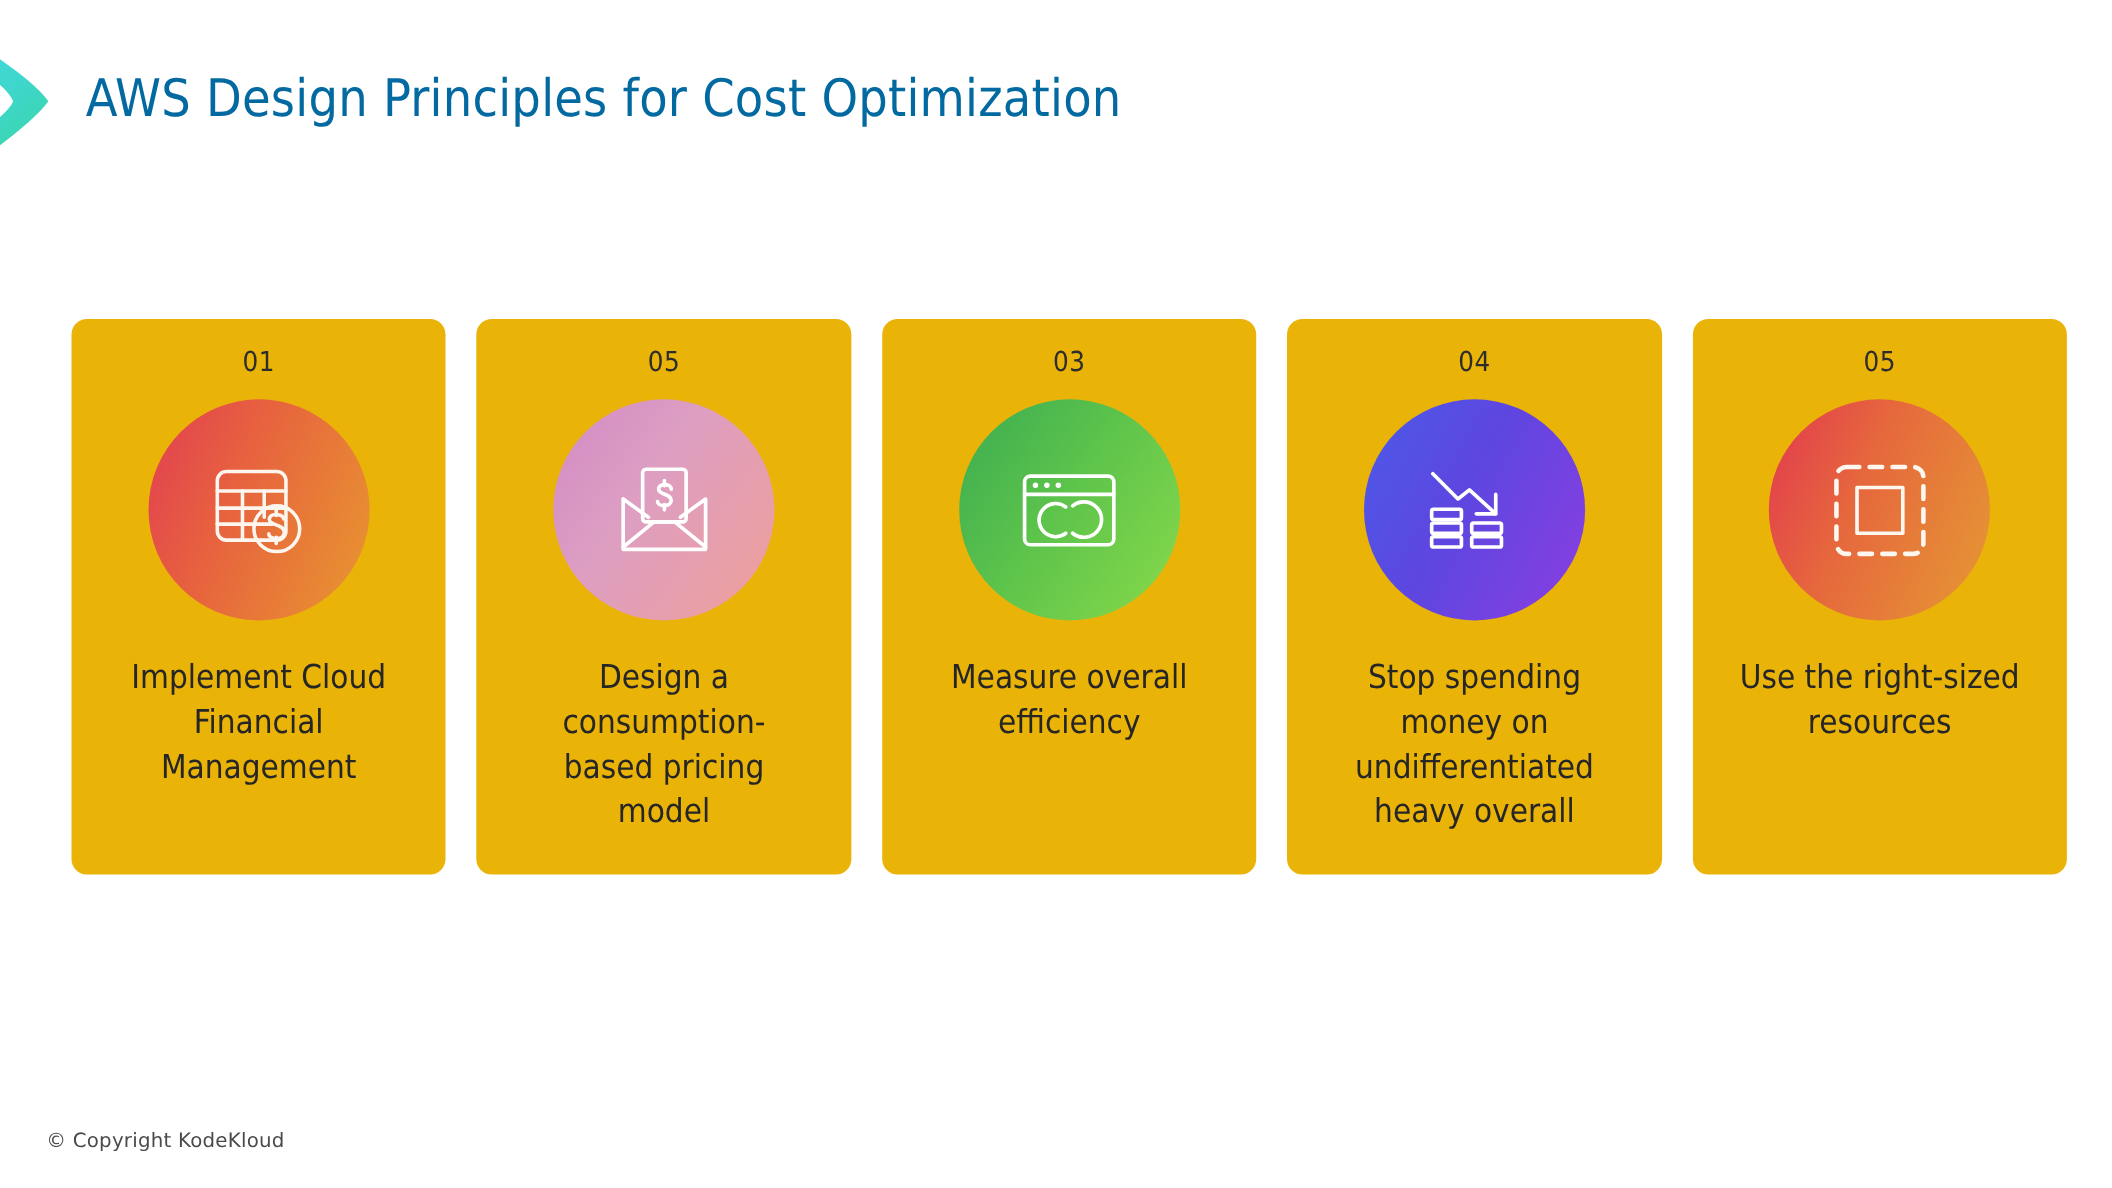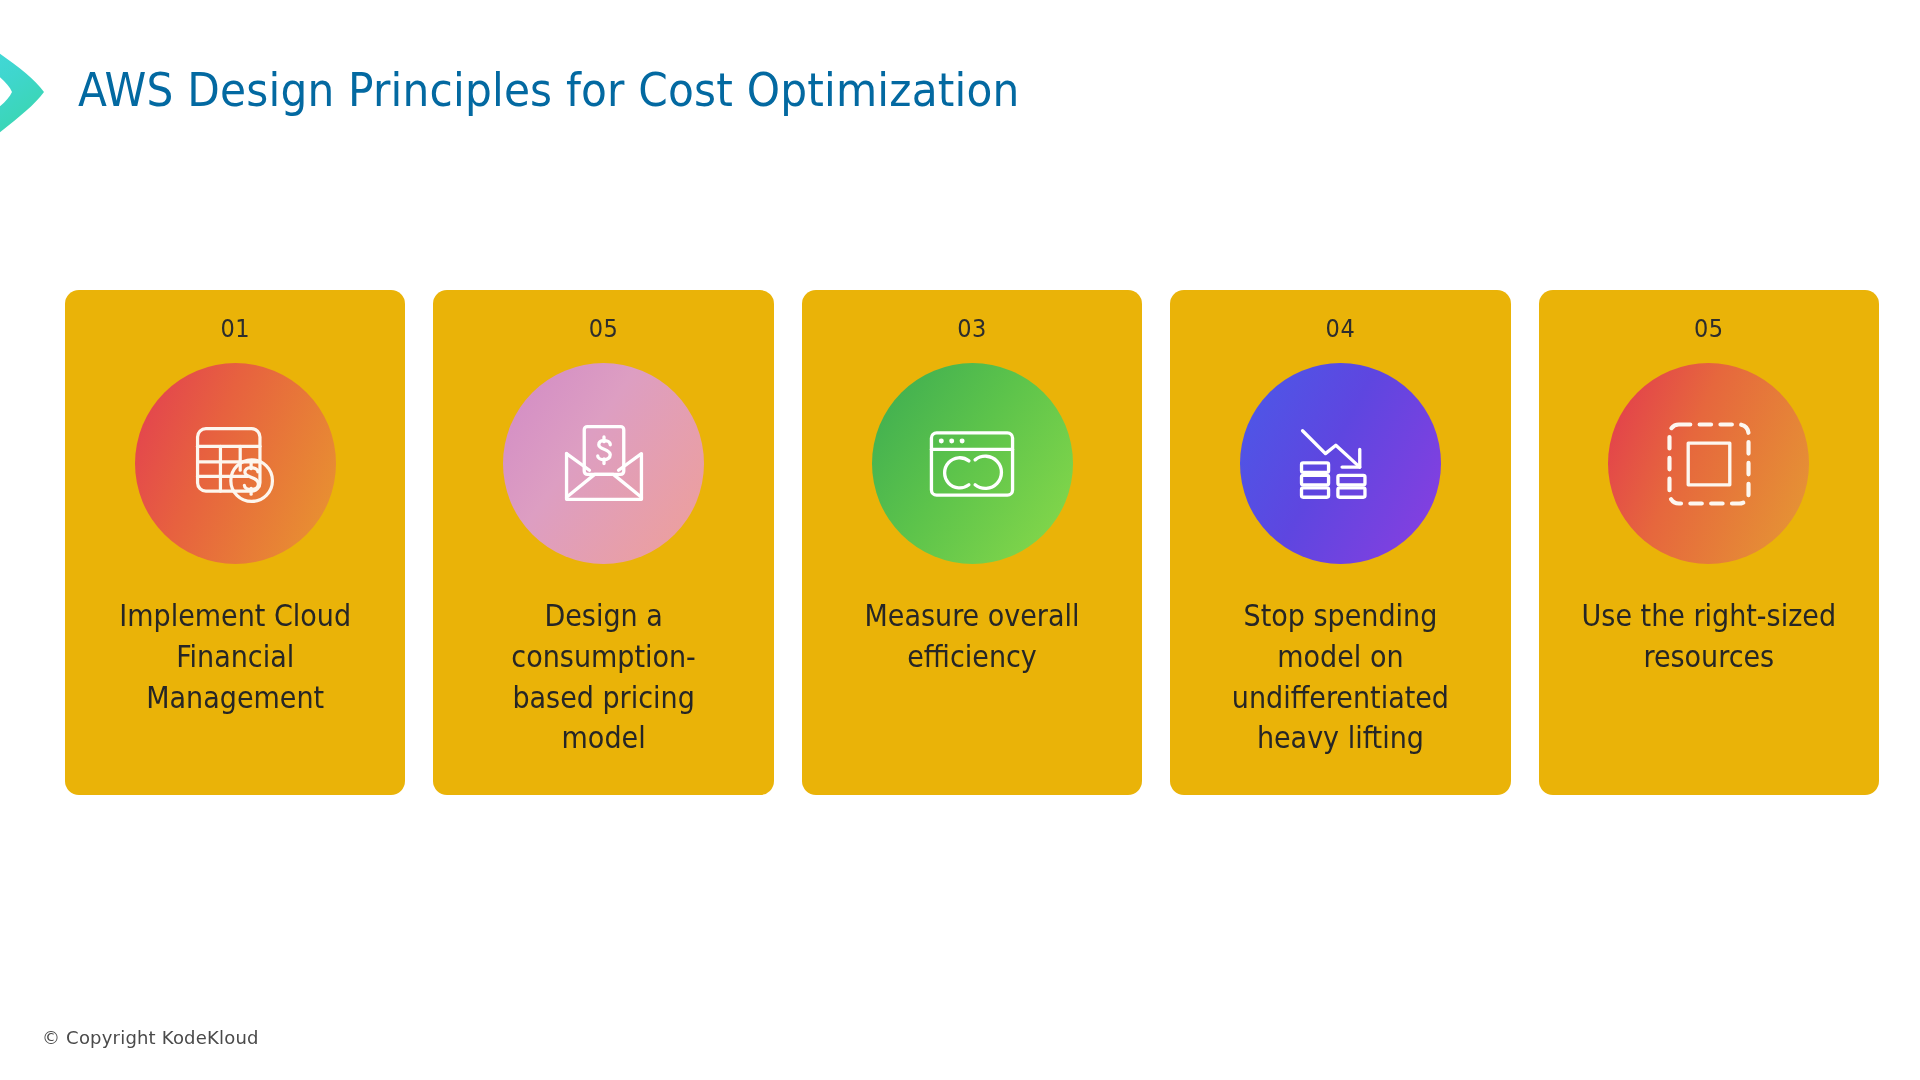--- a/index.html
+++ b/index.html
@@ -194,21 +194,21 @@
       <svg viewBox="0 0 100 100" fill="none" stroke="#ffffff" stroke-width="3.2" stroke-linecap="round" stroke-linejoin="round" aria-hidden="true">
         <path d="M14 18 L 36 40 L 46 32 L 69 53"></path>
         <polyline points="69,36 69,53 52,53"></polyline>
         <rect x="13" y="49" width="26" height="9" rx="1.6"></rect>
         <rect x="13" y="61" width="26" height="9" rx="1.6"></rect>
         <rect x="13" y="73" width="26" height="9" rx="1.6"></rect>
         <rect x="48" y="61" width="26" height="9" rx="1.6"></rect>
         <rect x="48" y="73" width="26" height="9" rx="1.6"></rect>
       </svg>
     </div>
-    <div class="card-label">Stop spending model on undifferentiated heavy lifting</div>
+    <div class="card-label">Stop spending money on undifferentiated heavy overall</div>
   </div>
 
   <div class="principle-card">
     <div class="card-number">05</div>
     <div class="card-icon-wrap grad-5">
       <svg viewBox="0 0 100 100" fill="none" stroke="#fdf7f0" stroke-width="4" stroke-linecap="round" stroke-linejoin="round" aria-hidden="true">
         <rect x="12" y="12" width="76" height="76" rx="9" stroke-dasharray="11 9"></rect>
         <rect x="30" y="30" width="40" height="40" stroke-width="3.2"></rect>
       </svg>
     </div>

